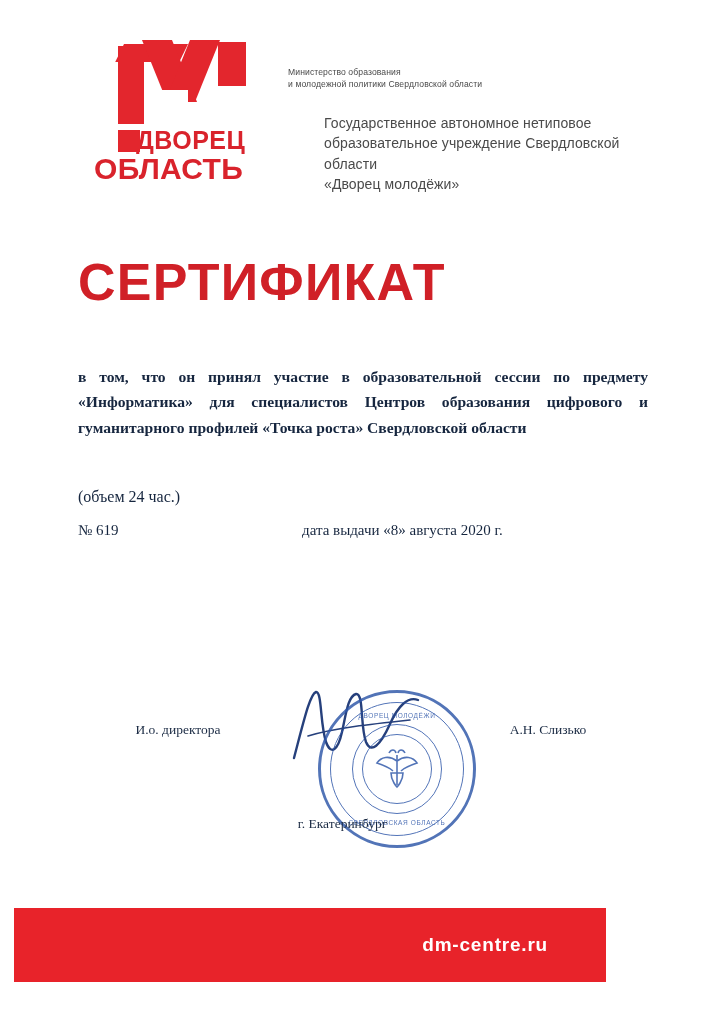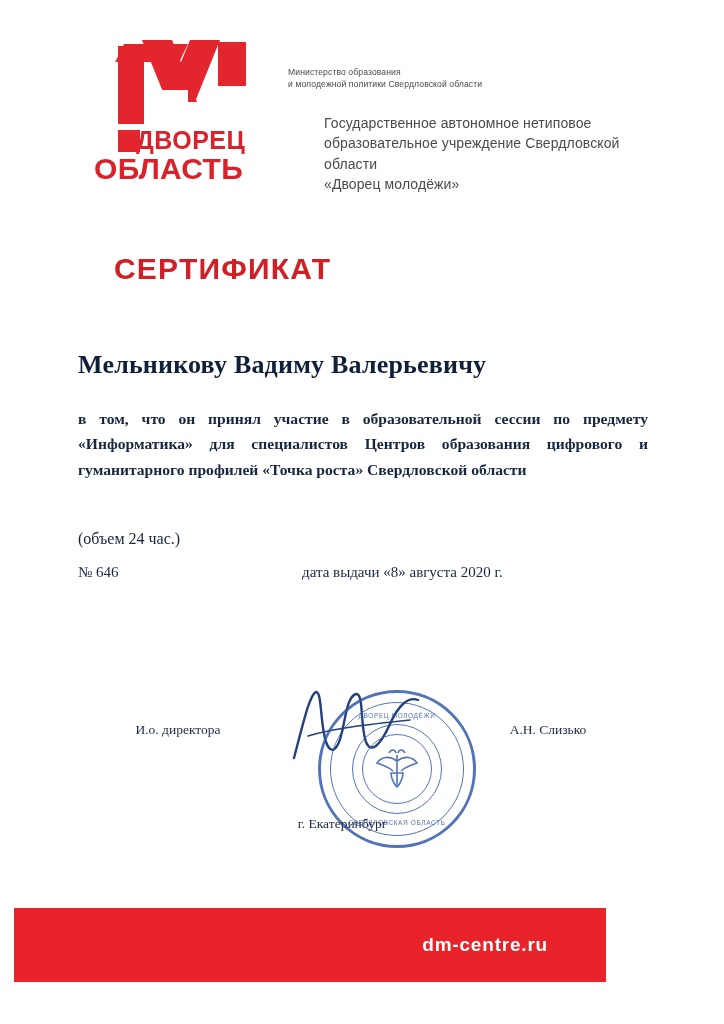--- a/index.html
+++ b/index.html
@@ -145,24 +145,23 @@
     margin-left: 36px;
   }
 
   
   .cert-title {
     position: absolute;
     top: 252px;
     left: 78px;
     font-family: "Liberation Sans", sans-serif;
     font-weight: bold;
-    font-size: 30px;
+    font-size: 52px;
     letter-spacing: 1.2px;
     color: #d02027;
-    margin-left: 36px;
   }
 
   
   .body-block {
     position: absolute;
     top: 338px;
     left: 78px;
     width: 570px;
   }
   .issued-to-label {
@@ -336,25 +335,24 @@
 
     <div class="header-text">
       <div class="ministry">Министерство образования<br>и молодежной политики Свердловской области</div>
       <div class="institution">Государственное автономное нетиповое<br>образовательное учреждение Свердловской области<br>«Дворец молодёжи»</div>
     </div>
   </div>
 
   <div class="cert-title">СЕРТИФИКАТ</div>
 
   <div class="body-block">
-    <div class="recipient">Мельникову Вадиму Валерьевичу</div>
     <div class="statement">в том, что он принял участие в образовательной сессии по предмету «Информатика» для специалистов Центров образования цифрового и гуманитарного профилей «Точка роста» Свердловской области</div>
     <div class="volume">(объем 24 час.)</div>
     <div class="meta-row">
-      <div class="number">№ 646</div>
+      <div class="number">№ 619</div>
       <div class="issue-date">дата выдачи «8» августа 2020 г.</div>
     </div>
   </div>
 
   <div class="sign-row">
     <div class="role">И.о. директора</div>
     <div class="spacer"></div>
     <div class="signer">А.Н. Слизько</div>
   </div>
 

